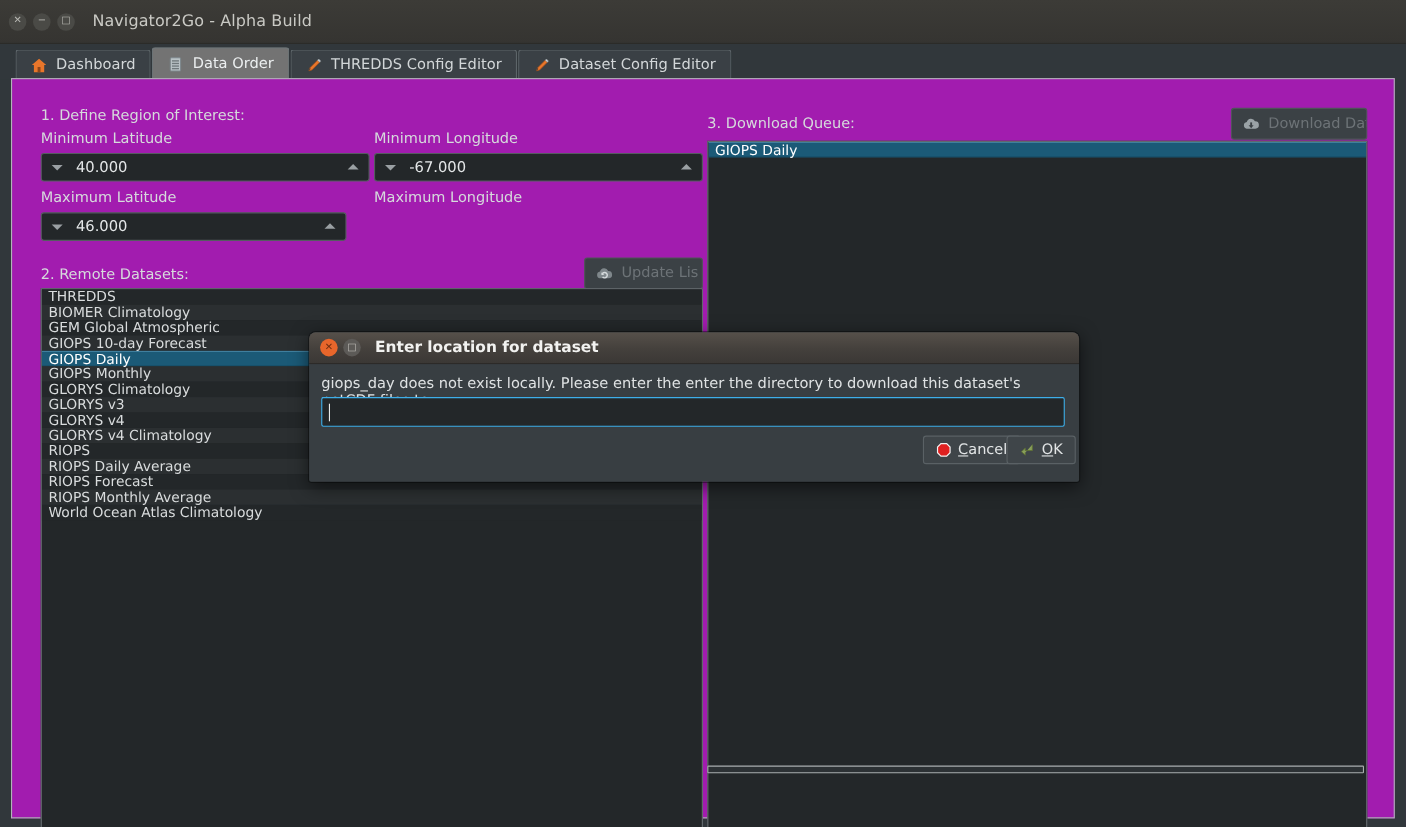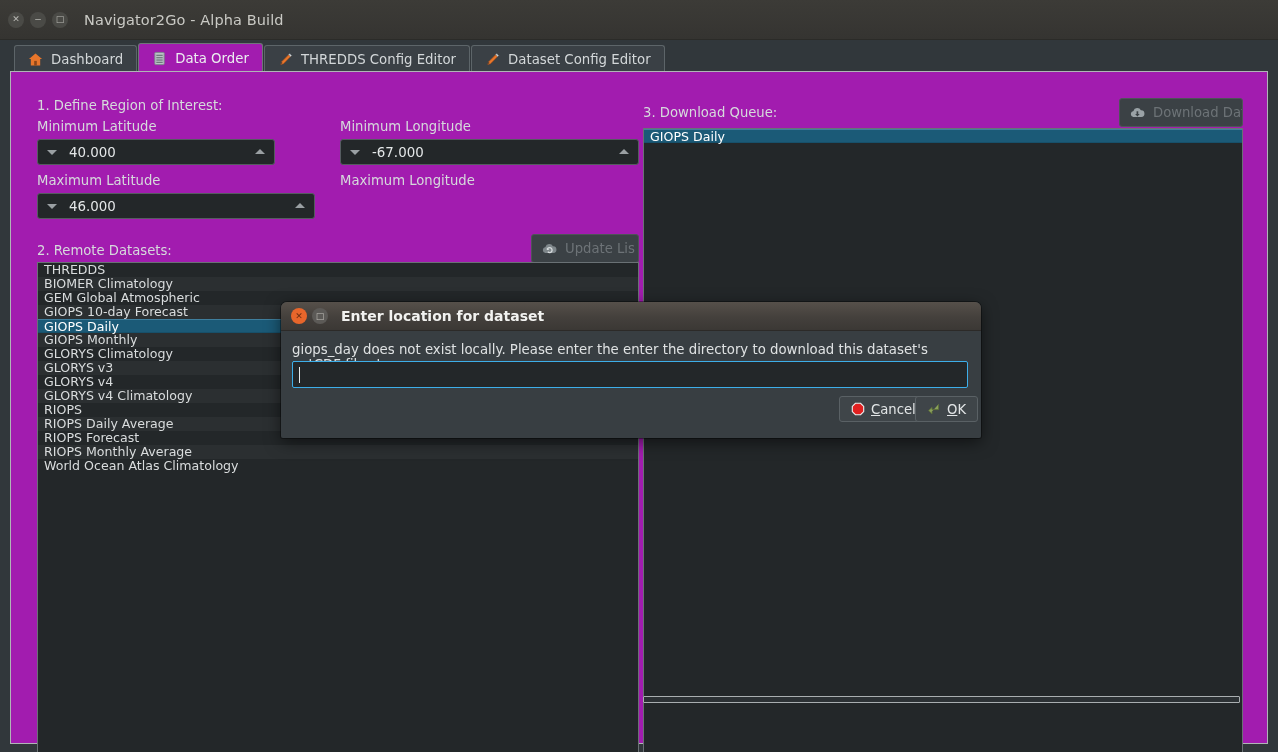--- a/index.html
+++ b/index.html
@@ -46,21 +46,21 @@
     padding: 0 13px;
     background: #3a4045;
     border: 1px solid #5d6569; border-bottom: none;
     border-radius: 3px 3px 0 0;
     color: #d3d7d9; font-size: 13.3px;
     margin-right: 1px;
     position: relative;
     margin-top: 42px;
   }
   .tab.active {
-    background: #a21caf; height: 29px;
+    background: #737373; height: 29px;
     border-color: #6e7679;
     color: #eceff0;
   }
   .tab-ico { width: 15px; height: 15px; flex: none; display:block; }
 
   
   #panel {
     position: absolute; left: 10px; top: 71px;
     width: 1258px; height: 673px;
     background: #a21caf;
@@ -258,21 +258,21 @@
     <span>Dataset Config Editor</span>
   </div>
 
 </div>
 
 <div id="panel">
 
   <div class="section-label" style="left:26px; top:26px;">1. Define Region of Interest:</div>
 
   <div class="field-label" style="left:26px; top:47px;">Minimum Latitude</div>
-  <div class="spin" style="left:26px; top:67px; width:238px;">
+  <div class="spin" style="left:26px; top:67px; width:299px;">
     <span class="arr-dn"></span>
     <span class="val">40.000</span>
     <span class="arr-up"></span>
   </div>
 
   <div class="field-label" style="left:329px; top:47px;">Minimum Longitude</div>
   <div class="spin" style="left:329px; top:67px; width:299px;">
     <span class="arr-dn"></span>
     <span class="val">-67.000</span>
     <span class="arr-up"></span>

